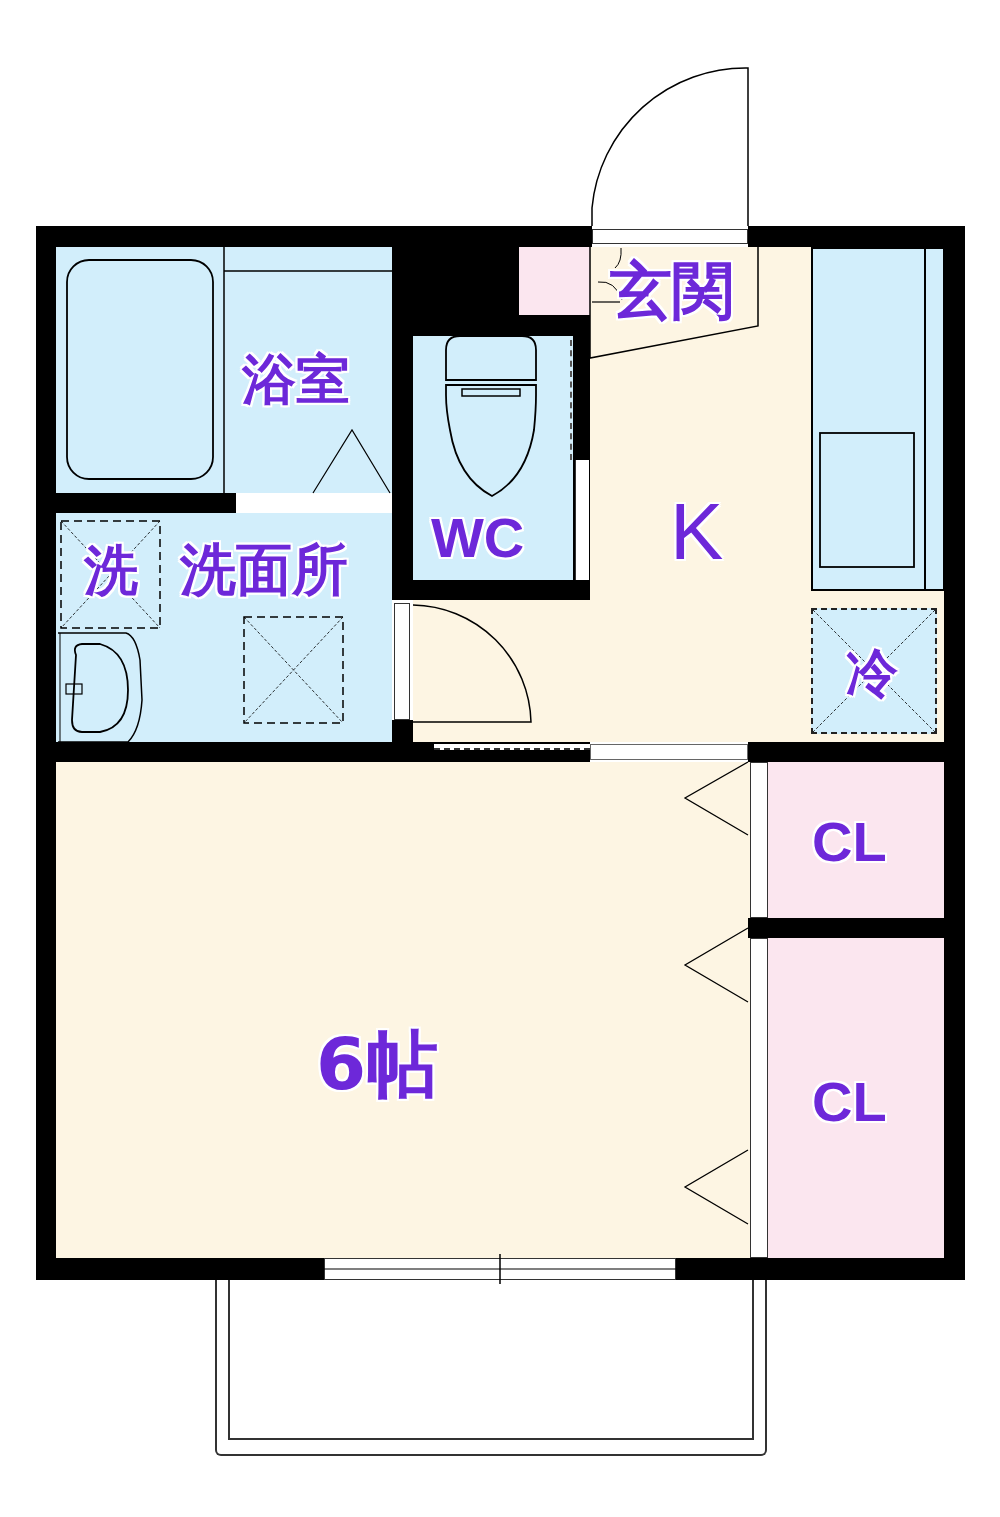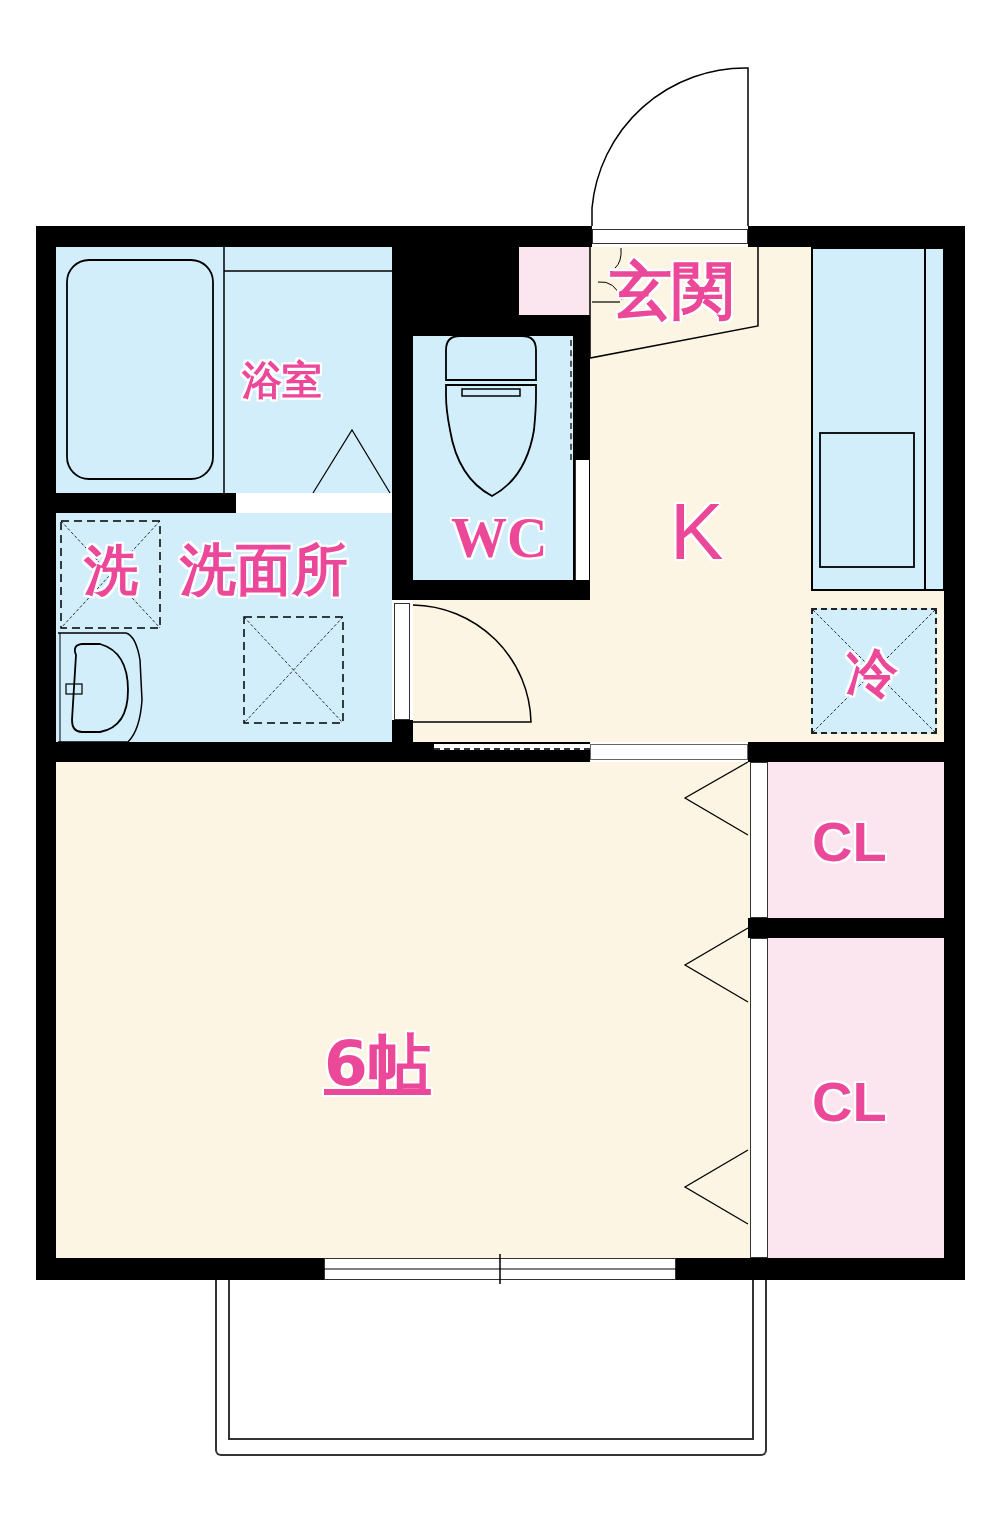--- a/index.html
+++ b/index.html
@@ -1,20 +1,20 @@
 <!DOCTYPE html>
 <html><head>
   <meta charset="utf-8">
   <style>
     html, body { margin: 0; padding: 0; background: #ffffff; }
     body { width: 1000px; height: 1517px; position: relative; overflow: hidden;
            font-family: "DejaVu Sans", "Liberation Sans", sans-serif; }
     .abs { position: absolute; box-sizing: border-box; }
     .wall { position: absolute; background: #000; }
-    .label { position: absolute; color: #ec4899; font-weight: bold; white-space: nowrap;
+    .label { position: absolute; color: #6d28d9; font-weight: bold; white-space: nowrap;
              text-shadow: 0 0 3px #fff, 0 0 3px #fff, 2px 0 0 #fff, -2px 0 0 #fff, 0 2px 0 #fff, 0 -2px 0 #fff,
                           2px 2px 0 #fff, -2px -2px 0 #fff, 2px -2px 0 #fff, -2px 2px 0 #fff; }
     svg { position: absolute; left: 0; top: 0; }
   </style>
 </head>
 <body>
 
 <div class="abs" style="left:0;top:0;width:1000px;height:1517px;">
 
   <div class="abs" style="left:215px;top:1268px;width:552px;height:188px;border:2px solid #333;border-top:none;border-radius:0 0 6px 6px;background:#fff;"></div>
@@ -102,23 +102,23 @@
 
       <path d="M748 762 L685 798 L748 835" stroke-width="1.3"></path>
       <path d="M748 928 L685 965 L748 1002" stroke-width="1.3"></path>
       <path d="M748 1150 L685 1187 L748 1224" stroke-width="1.3"></path>
 
       <line x1="324" y1="1269" x2="676" y2="1269" stroke-width="1.2"></line>
       <line x1="500" y1="1254" x2="500" y2="1284" stroke-width="1.5"></line>
     </g>
   </svg>
 
-  <div class="label" style="left:242px;top:350px;font-size:40px;line-height:60px;">浴室</div>
+  <div class="label" style="left:242px;top:350px;font-size:54px;line-height:60px;">浴室</div>
   <div class="label" style="left:84px;top:543px;font-size:54px;line-height:56px;">洗</div>
   <div class="label" style="left:180px;top:540px;font-size:56px;line-height:60px;">洗面所</div>
-  <div class="label" style="left:451px;top:508px;font-size:56px;line-height:60px;font-family:Liberation Serif, serif;">WC</div>
+  <div class="label" style="left:431px;top:508px;font-size:56px;line-height:60px;font-family:Liberation Sans, sans-serif;">WC</div>
   <div class="label" style="left:610px;top:259px;font-size:62px;line-height:64px;">玄関</div>
   <div class="label" style="left:670px;top:490px;font-size:80px;line-height:84px;font-weight:normal;font-family:'Liberation Sans',sans-serif;">K</div>
   <div class="label" style="left:846px;top:645px;font-size:52px;line-height:56px;">冷</div>
   <div class="label" style="left:812px;top:812px;font-size:56px;line-height:60px;font-family:'Liberation Sans',sans-serif;">CL</div>
   <div class="label" style="left:812px;top:1072px;font-size:56px;line-height:60px;font-family:'Liberation Sans',sans-serif;">CL</div>
-  <div class="label" style="left:324px;top:1012px;font-size:63px;line-height:104px;text-decoration:underline;">6帖</div>
+  <div class="label" style="left:316px;top:1012px;font-size:72px;line-height:104px;">6帖</div>
 </div>
 
 </body></html>

